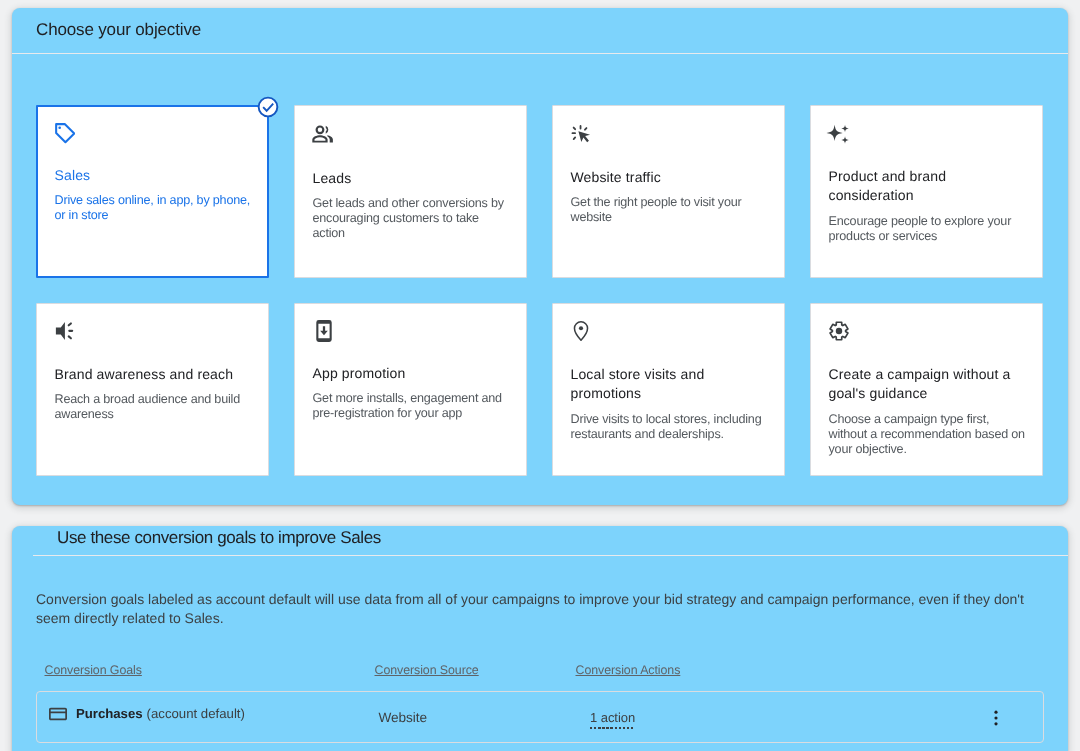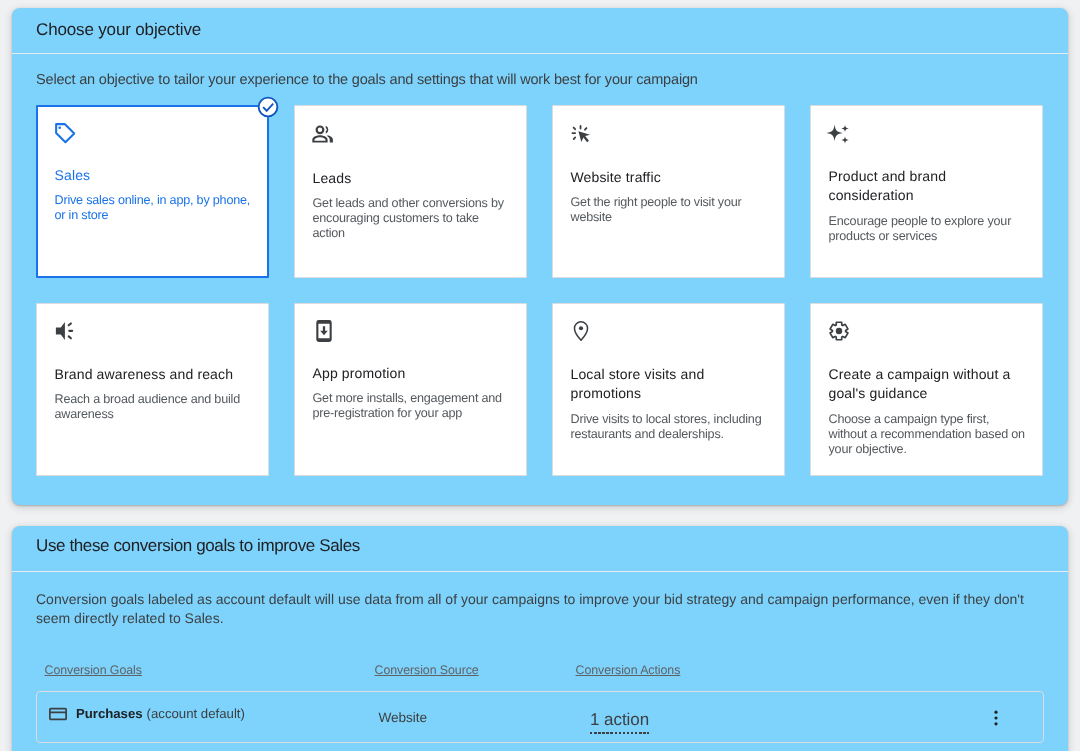--- a/index.html
+++ b/index.html
@@ -10,21 +10,21 @@
     text-rendering:geometricPrecision;
     overflow:hidden;
   }
   .card{
     position:absolute;background:#7dd3fc;border-radius:8px;
     box-shadow:0 1px 2px 0 rgba(60,64,67,.3),0 2px 6px 2px rgba(60,64,67,.15);
   }
   #objective-card{left:12px;top:8px;width:1056px;height:497px;}
   #goals-card{left:12px;top:526px;width:1056px;height:260px;}
   .card-header{height:46px;display:flex;align-items:center;padding:0 24px 2px;border-bottom:1px solid #e8eaed;box-sizing:border-box;}
-  #goals-card .card-header{height:46px;padding:2px 24px 8px;}
+  #goals-card .card-header{height:30px;padding:2px 24px 8px;margin-left:21px;}
   #goals-card .card-title{letter-spacing:-.38px;}
   .card-title{font-size:17px;color:#202124;font-weight:400;letter-spacing:-.15px;}
   .subtitle{font-size:14.5px;color:#3c4043;position:absolute;left:24px;top:64px;letter-spacing:-.17px;}
 
   .grid{position:absolute;left:24px;top:97px;width:1007px;
         display:grid;grid-template-columns:repeat(4,233px);column-gap:25px;row-gap:25px;}
   .obj{border:1px solid #dadce0;border-radius:1px;height:173px;box-sizing:border-box;position:relative;background:#fff;cursor:pointer;}
   .obj.selected{border:2px solid #1a73e8;}
   .obj-in{position:absolute;left:17.5px;top:17px;width:200px;}
   .obj.selected .obj-in{left:16.5px;top:16px;}
@@ -46,34 +46,33 @@
   .th1{left:338.5px;}
   .th2{left:539.5px;}
   .trow{position:relative;height:52px;border:1px solid #dadce0;border-radius:4px;box-sizing:border-box;font-size:13.5px;color:#202124;background:#7dd3fc;}
   .trow > div{position:absolute;}
   .cell-goal{left:12px;top:12.5px;display:flex;align-items:center;}
   .cell-goal .ci{width:18px;height:18px;color:#3c4043;margin-right:9px;}
   .cell-goal .ci svg{display:block;width:18px;height:18px;}
   .goal-name{font-weight:700;font-size:13.2px;color:#202124;letter-spacing:-.02px;}
   .goal-note{font-size:13.2px;color:#3c4043;margin-left:4px;letter-spacing:.01px;}
   .cell-source{left:341.5px;top:17.5px;font-size:13.6px;color:#3c4043;letter-spacing:-.06px;}
-  .cell-actions{left:553px;top:17.5px;font-size:17px;color:#3c4043;letter-spacing:-.05px;padding-bottom:4px;cursor:pointer;
+  .cell-actions{left:553px;top:17.5px;font-size:13px;color:#3c4043;letter-spacing:-.05px;padding-bottom:4px;cursor:pointer;
     background-image:repeating-linear-gradient(to right,#3c4043 0,#3c4043 2.4px,transparent 2.4px,transparent 4.1px);
     background-size:100% 1.7px;background-position:0 100%;background-repeat:repeat-x;}
   .cell-menu{left:948.5px;top:15.5px;width:20px;height:20px;color:#202124;cursor:pointer;}
   .cell-menu svg{display:block;}
 </style>
 </head>
 <body>
 
 <div class="card" id="objective-card">
   <div class="card-header">
     <div class="card-title">Choose your objective</div>
   </div>
-  <div class="subtitle">Select an objective to tailor your experience to the goals and settings that will work best for your campaign</div>
   <div class="grid" id="grid">
       <div class="obj selected" aria-selected="true">
         <div class="obj-in">
           <span class="obj-icon">
             <svg viewBox="0 0 24 24" width="24" height="24" style="width:21.5px;height:21.5px;margin:-1px 0 0 -1px" fill="none" stroke="currentColor" stroke-width="2.3" stroke-linejoin="round" stroke-linecap="round">
               <path d="M2.4 2.4h9.85l10.35 10.35-9.85 9.85L2.4 12.25z"></path>
               <circle cx="6.35" cy="6.35" r="1.45" fill="currentColor" stroke="none"></circle>
             </svg>
           </span>
           <div class="obj-name">Sales</div>

